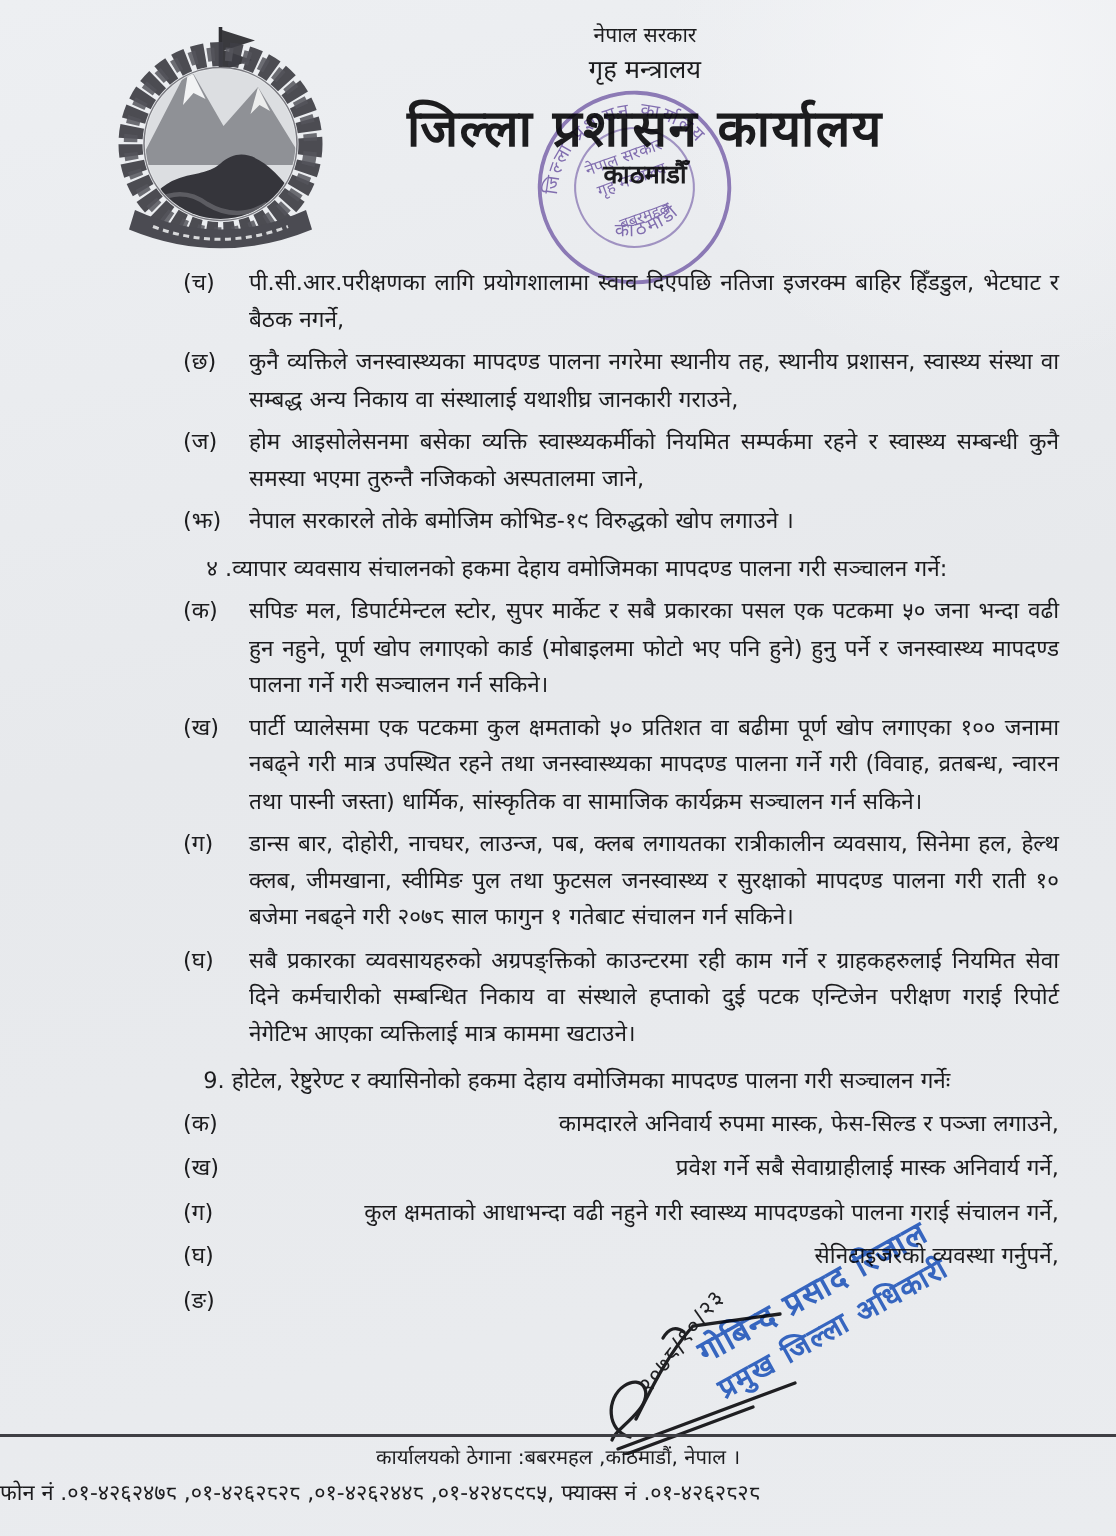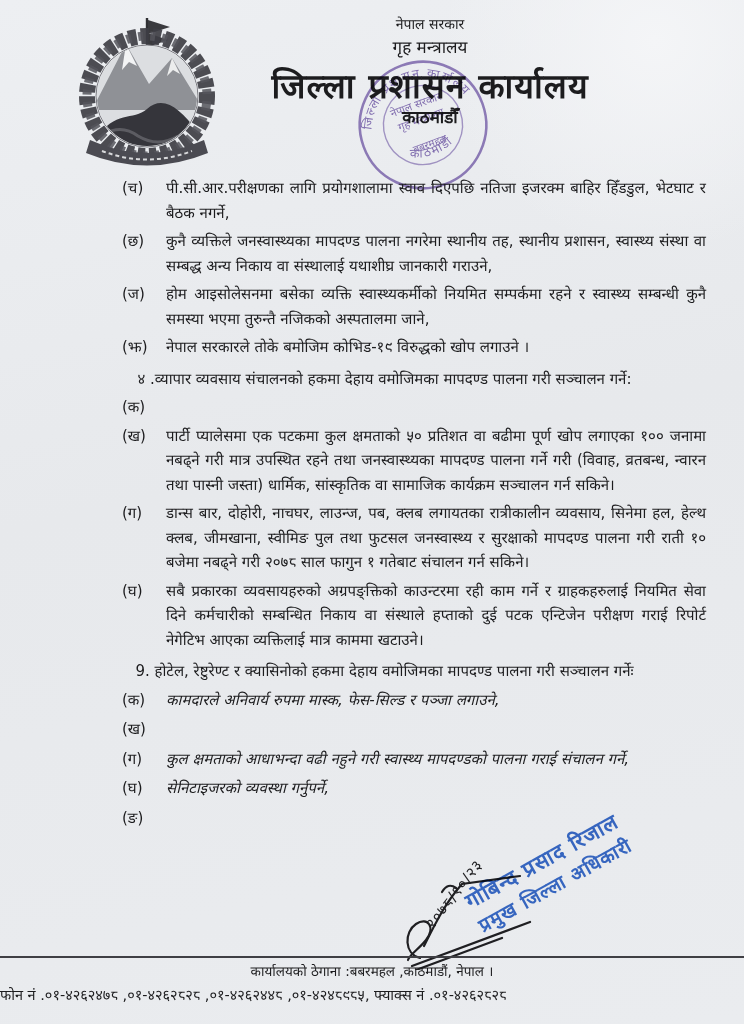--- a/index.html
+++ b/index.html
@@ -20,21 +20,21 @@
   .h-dist{font-size:17px;font-weight:700;}
   .roundstamp{position:absolute;left:344px;top:46px;width:158px;height:158px;
     transform:rotate(-20deg);opacity:.82;mix-blend-mode:multiply;pointer-events:none;}
   
   .docbody{position:absolute;top:176px;left:63px;right:38px;font-size:15px;line-height:24.5px;}
   .row{display:flex;margin-bottom:4px;}
   .row .lbl{flex:0 0 44px;margin-left:59px;}
   .row .txt{flex:1;text-align:justify;}
   .sec-head{margin:7px 0 4px 0;text-align:center;}
   .s5 .row{margin-bottom:5px;}
-  .s5 .txt{text-align:left;font-style:italic;}
+  .s5 .txt{text-align:right;}
   
   .signature{position:absolute;left:402px;top:862px;width:160px;height:108px;pointer-events:none;}
   .sig-date{position:absolute;left:26px;top:54px;transform:rotate(-52deg);transform-origin:left center;
     font-size:15px;letter-spacing:1px;color:#1f1f22;white-space:nowrap;}
   .officerstamp{position:absolute;left:452px;top:902px;width:250px;transform:rotate(-29deg);
     transform-origin:left bottom;color:#2a62c9;opacity:.92;mix-blend-mode:multiply;
     text-align:center;pointer-events:none;white-space:nowrap;}
   .officerstamp .name{font-size:21px;font-weight:700;letter-spacing:1px;}
   .officerstamp .title{font-size:19px;font-weight:700;letter-spacing:1px;margin-top:1px;}
   
@@ -122,20 +122,21 @@
     </div>
     <div class="row">
       <span class="lbl">(झ)</span>
       <span class="txt">नेपाल सरकारले तोके बमोजिम कोभिड-१९ विरुद्धको खोप लगाउने ।</span>
     </div>
 
     <div class="sec-head">४ .व्यापार व्यवसाय संचालनको हकमा देहाय वमोजिमका मापदण्ड पालना गरी सञ्चालन गर्ने:</div>
 
     <div class="row">
       <span class="lbl">(क)</span>
+      <span class="txt">सपिङ मल, डिपार्टमेन्टल स्टोर, सुपर मार्केट र सबै प्रकारका पसल एक पटकमा ५० जना भन्दा वढी हुन नहुने, पूर्ण खोप लगाएको कार्ड (मोबाइलमा फोटो भए पनि हुने) हुनु पर्ने  र जनस्वास्थ्य मापदण्ड पालना गर्ने गरी सञ्चालन गर्न सकिने।</span>
     </div>
     <div class="row">
       <span class="lbl">(ख)</span>
       <span class="txt">पार्टी प्यालेसमा एक पटकमा कुल क्षमताको ५० प्रतिशत वा बढीमा पूर्ण खोप लगाएका १०० जनामा नबढ्ने गरी मात्र उपस्थित रहने तथा जनस्वास्थ्यका मापदण्ड पालना गर्ने गरी (विवाह, व्रतबन्ध, न्वारन तथा पास्नी जस्ता) धार्मिक, सांस्कृतिक वा सामाजिक कार्यक्रम सञ्चालन गर्न सकिने।</span>
     </div>
     <div class="row">
       <span class="lbl">(ग)</span>
       <span class="txt">डान्स बार, दोहोरी, नाचघर, लाउन्ज, पब, क्लब लगायतका रात्रीकालीन व्यवसाय, सिनेमा हल, हेल्थ क्लब, जीमखाना, स्वीमिङ पुल तथा फुटसल जनस्वास्थ्य र सुरक्षाको मापदण्ड पालना गरी राती १० बजेमा नबढ्ने गरी २०७८ साल फागुन १ गतेबाट संचालन गर्न सकिने।</span>
     </div>
     <div class="row">
@@ -145,20 +146,21 @@
 
     <div class="sec-head">9. होटेल, रेष्टुरेण्ट र क्यासिनोको हकमा देहाय वमोजिमका मापदण्ड पालना गरी सञ्चालन गर्नेः</div>
 
     <div class="s5">
       <div class="row">
         <span class="lbl">(क)</span>
         <span class="txt">कामदारले अनिवार्य रुपमा मास्क, फेस-सिल्ड र पञ्जा लगाउने,</span>
       </div>
       <div class="row">
         <span class="lbl">(ख)</span>
+        <span class="txt">प्रवेश गर्ने सबै सेवाग्राहीलाई मास्क अनिवार्य गर्ने,</span>
       </div>
       <div class="row">
         <span class="lbl">(ग)</span>
         <span class="txt">कुल क्षमताको आधाभन्दा वढी नहुने गरी स्वास्थ्य मापदण्डको पालना गराई संचालन गर्ने,</span>
       </div>
       <div class="row">
         <span class="lbl">(घ)</span>
         <span class="txt">सेनिटाइजरको व्यवस्था गर्नुपर्ने,</span>
       </div>
       <div class="row">

